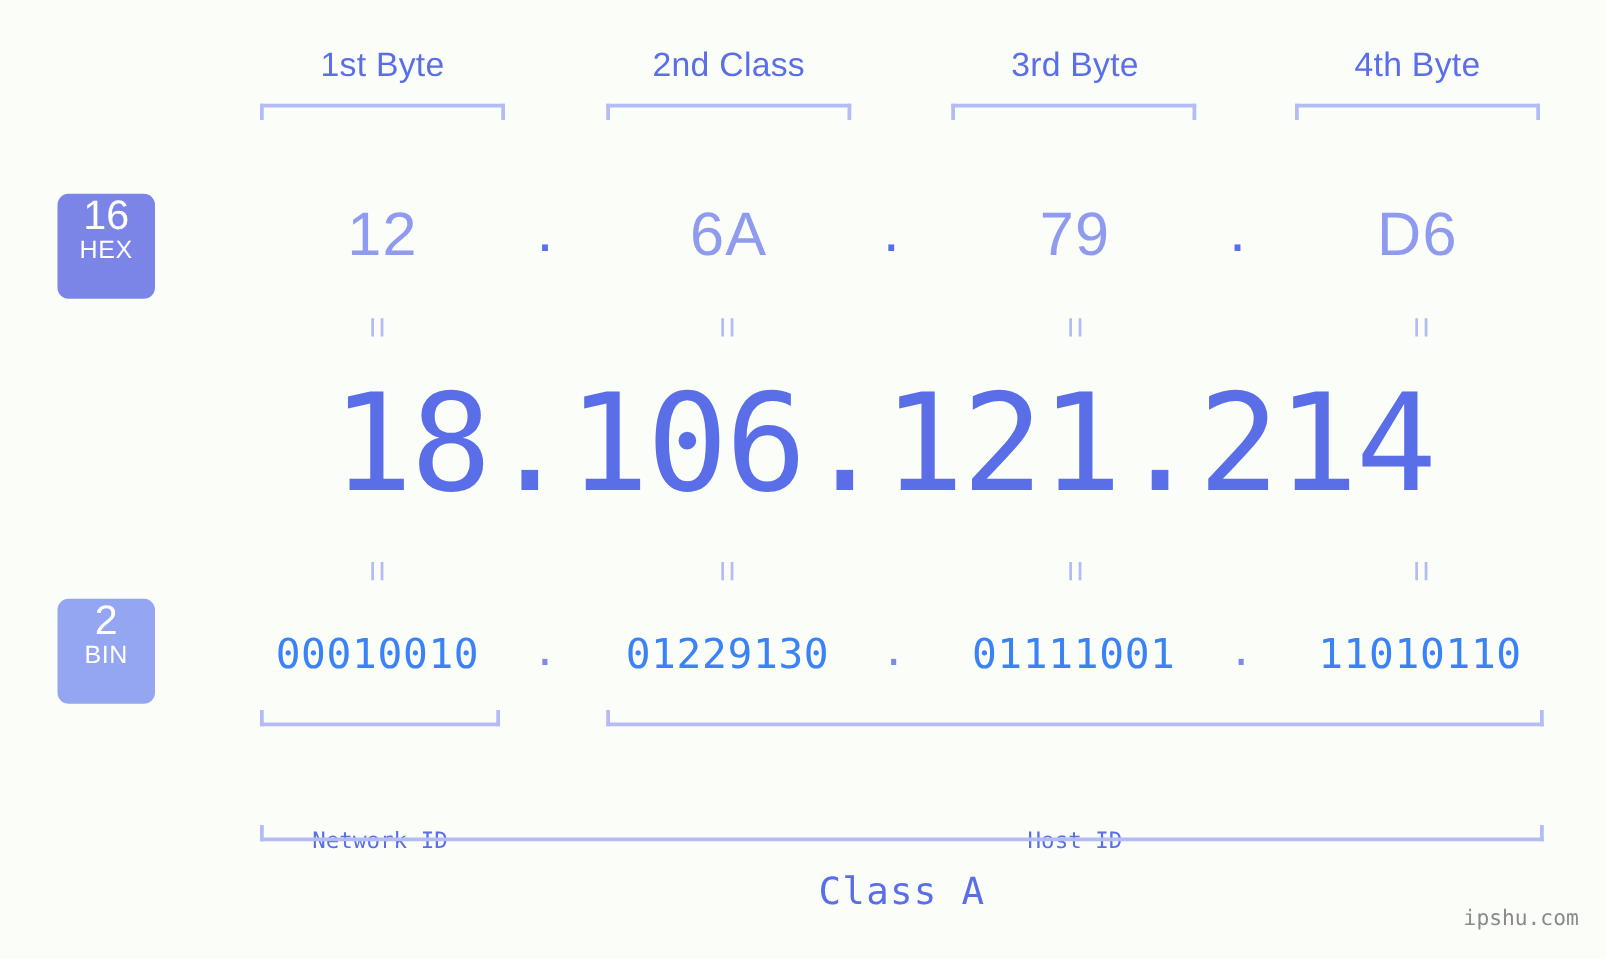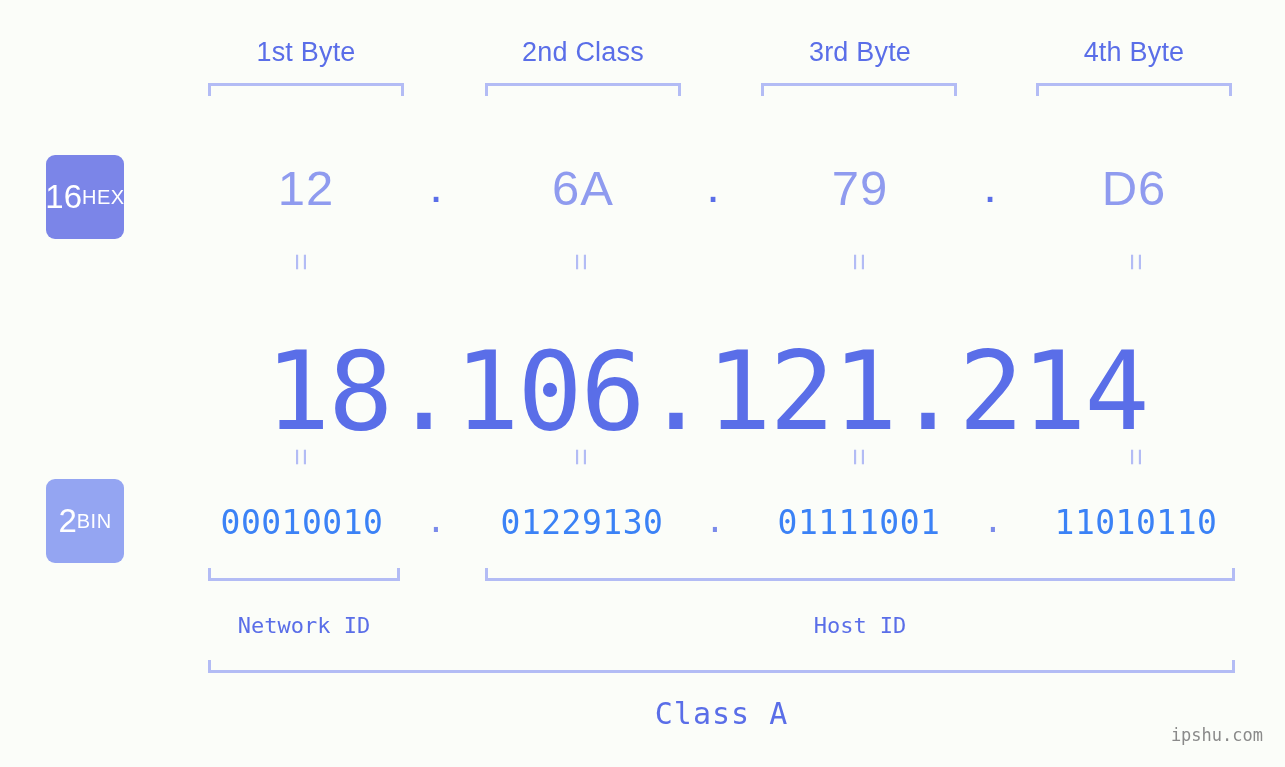--- a/index.html
+++ b/index.html
@@ -56,23 +56,23 @@
 
   
   .radix-badge {
     position: absolute;
     left: 46px;
     width: 78px;
     border-radius: 9px;
     color: #ffffff;
     text-align: center;
     display: flex;
-    flex-direction: row;
+    flex-direction: column;
     align-items: center;
-    justify-content: center;
+    justify-content: flex-start;
     box-sizing: border-box;
   }
   .radix-num {
     font-size: 33px;
     line-height: 34px;
     font-weight: 400;
     font-family: "Liberation Sans", sans-serif;
   }
   .radix-name {
     font-size: 20px;
@@ -135,21 +135,20 @@
     position: absolute;
     left: 0;
     right: 0;
     top: 295px;
     height: 122px;
     display: flex;
     align-items: center;
     justify-content: center;
     padding-left: 128px;
     box-sizing: border-box;
-    margin-top: 36px;
   }
   #dec-text {
     font-family: "DejaVu Sans Mono", monospace;
     font-size: 108px;
     line-height: 120px;
     color: #5a6ee8;
     letter-spacing: -2px;
     white-space: nowrap;
   }
 
@@ -172,27 +171,28 @@
     color: #7b8bea;
     font-family: "DejaVu Sans Mono", monospace;
     text-align: center;
     width: 30px;
   }
 
   
   .id-caption {
     position: absolute;
     text-align: center;
-    font-size: 22px;
+    font-size: 18px;
     height: 36px;
     line-height: 36px;
     color: #5a6ee8;
     font-family: "DejaVu Sans Mono", monospace;
     white-space: nowrap;
     letter-spacing: 0px;
+    margin-top: 47px;
   }
   #class-caption {
     position: absolute;
     top: 692px;
     height: 44px;
     line-height: 44px;
     font-size: 30px;
     color: #5a6ee8;
     font-family: "DejaVu Sans Mono", monospace;
     text-align: center;

